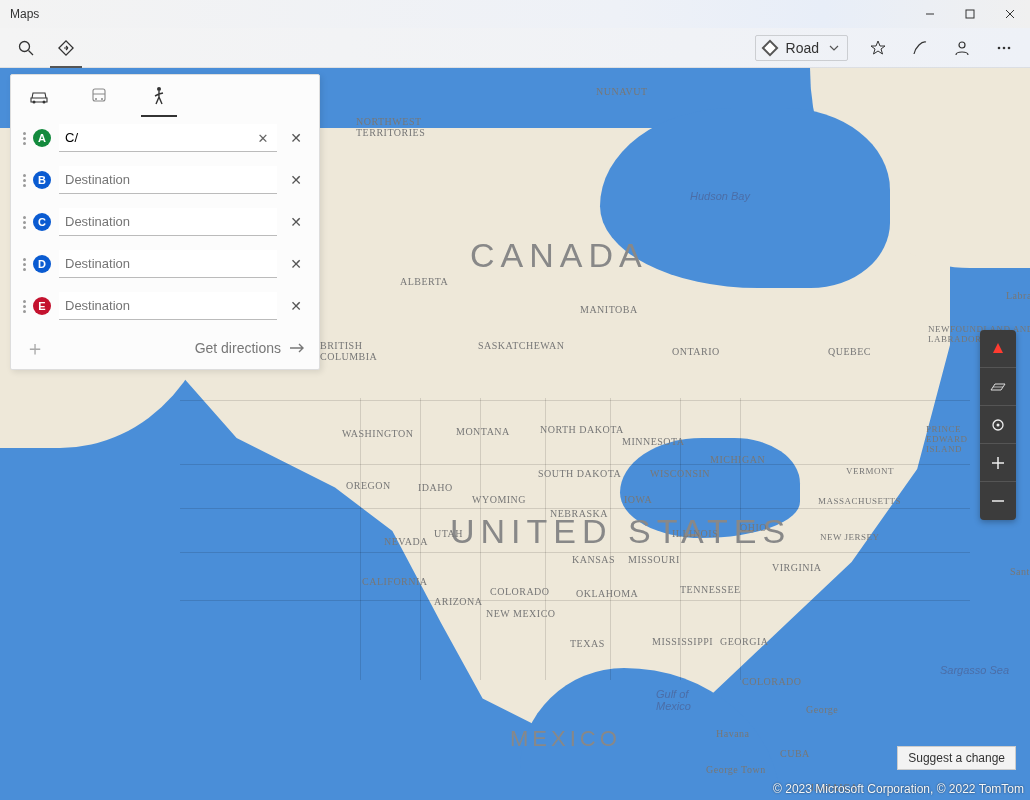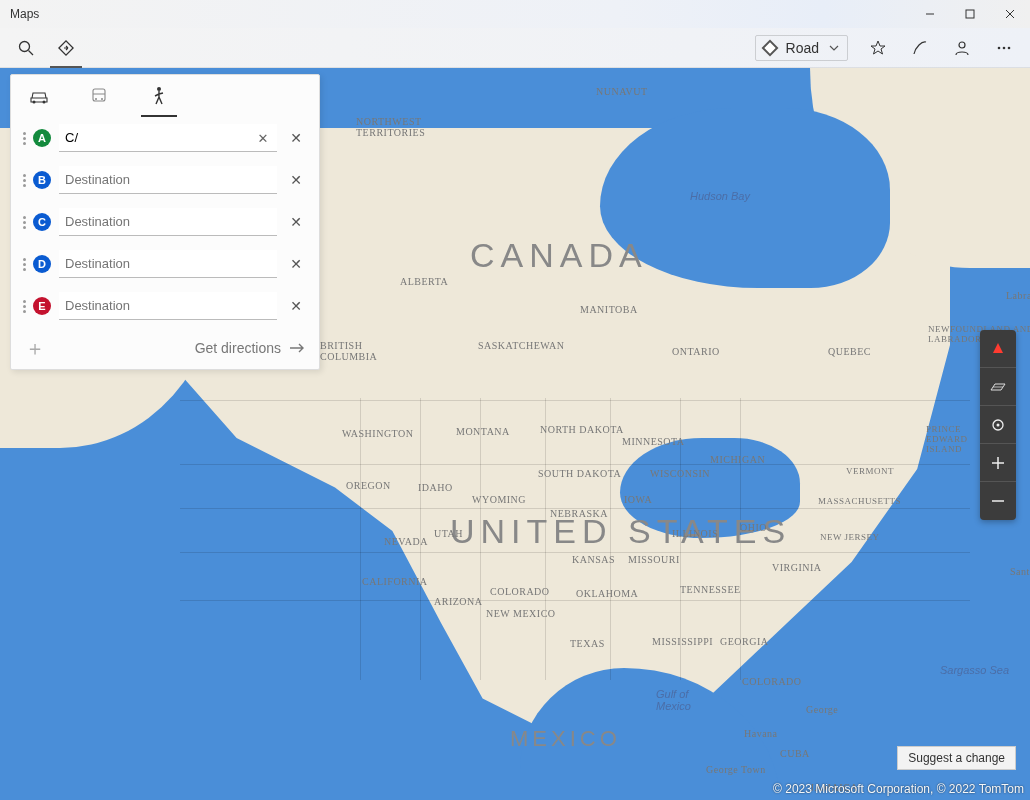--- a/index.html
+++ b/index.html
@@ -249,21 +249,21 @@
     <span class="state-label" style="left:434px; top:528px;">ARIZONA</span>
     <span class="state-label" style="left:486px; top:540px;">NEW MEXICO</span>
     <span class="state-label" style="left:576px; top:520px;">OKLAHOMA</span>
     <span class="state-label" style="left:570px; top:570px;">TEXAS</span>
     <span class="state-label" style="left:652px; top:568px;">MISSISSIPPI</span>
     <span class="state-label" style="left:720px; top:568px;">GEORGIA</span>
     <span class="state-label" style="left:742px; top:608px;">COLORADO</span>
     <span class="state-label" style="left:1006px; top:222px;">Labra</span>
     <span class="state-label" style="left:1010px; top:498px;">Sant</span>
 
-    <span class="state-label" style="left:744px; top:660px;">Havana</span>
+    <span class="state-label" style="left:716px; top:660px;">Havana</span>
     <span class="state-label" style="left:806px; top:636px;">George</span>
     <span class="state-label" style="left:706px; top:696px;">George Town</span>
     <span class="state-label" style="left:810px; top:714px;">JAMAICA</span>
     <span class="state-label" style="left:780px; top:680px;">CUBA</span>
   </div>
 
   <div class="dir-panel">
     <div class="travel-modes">
       <div class="mode">
         <svg width="20" height="16">

